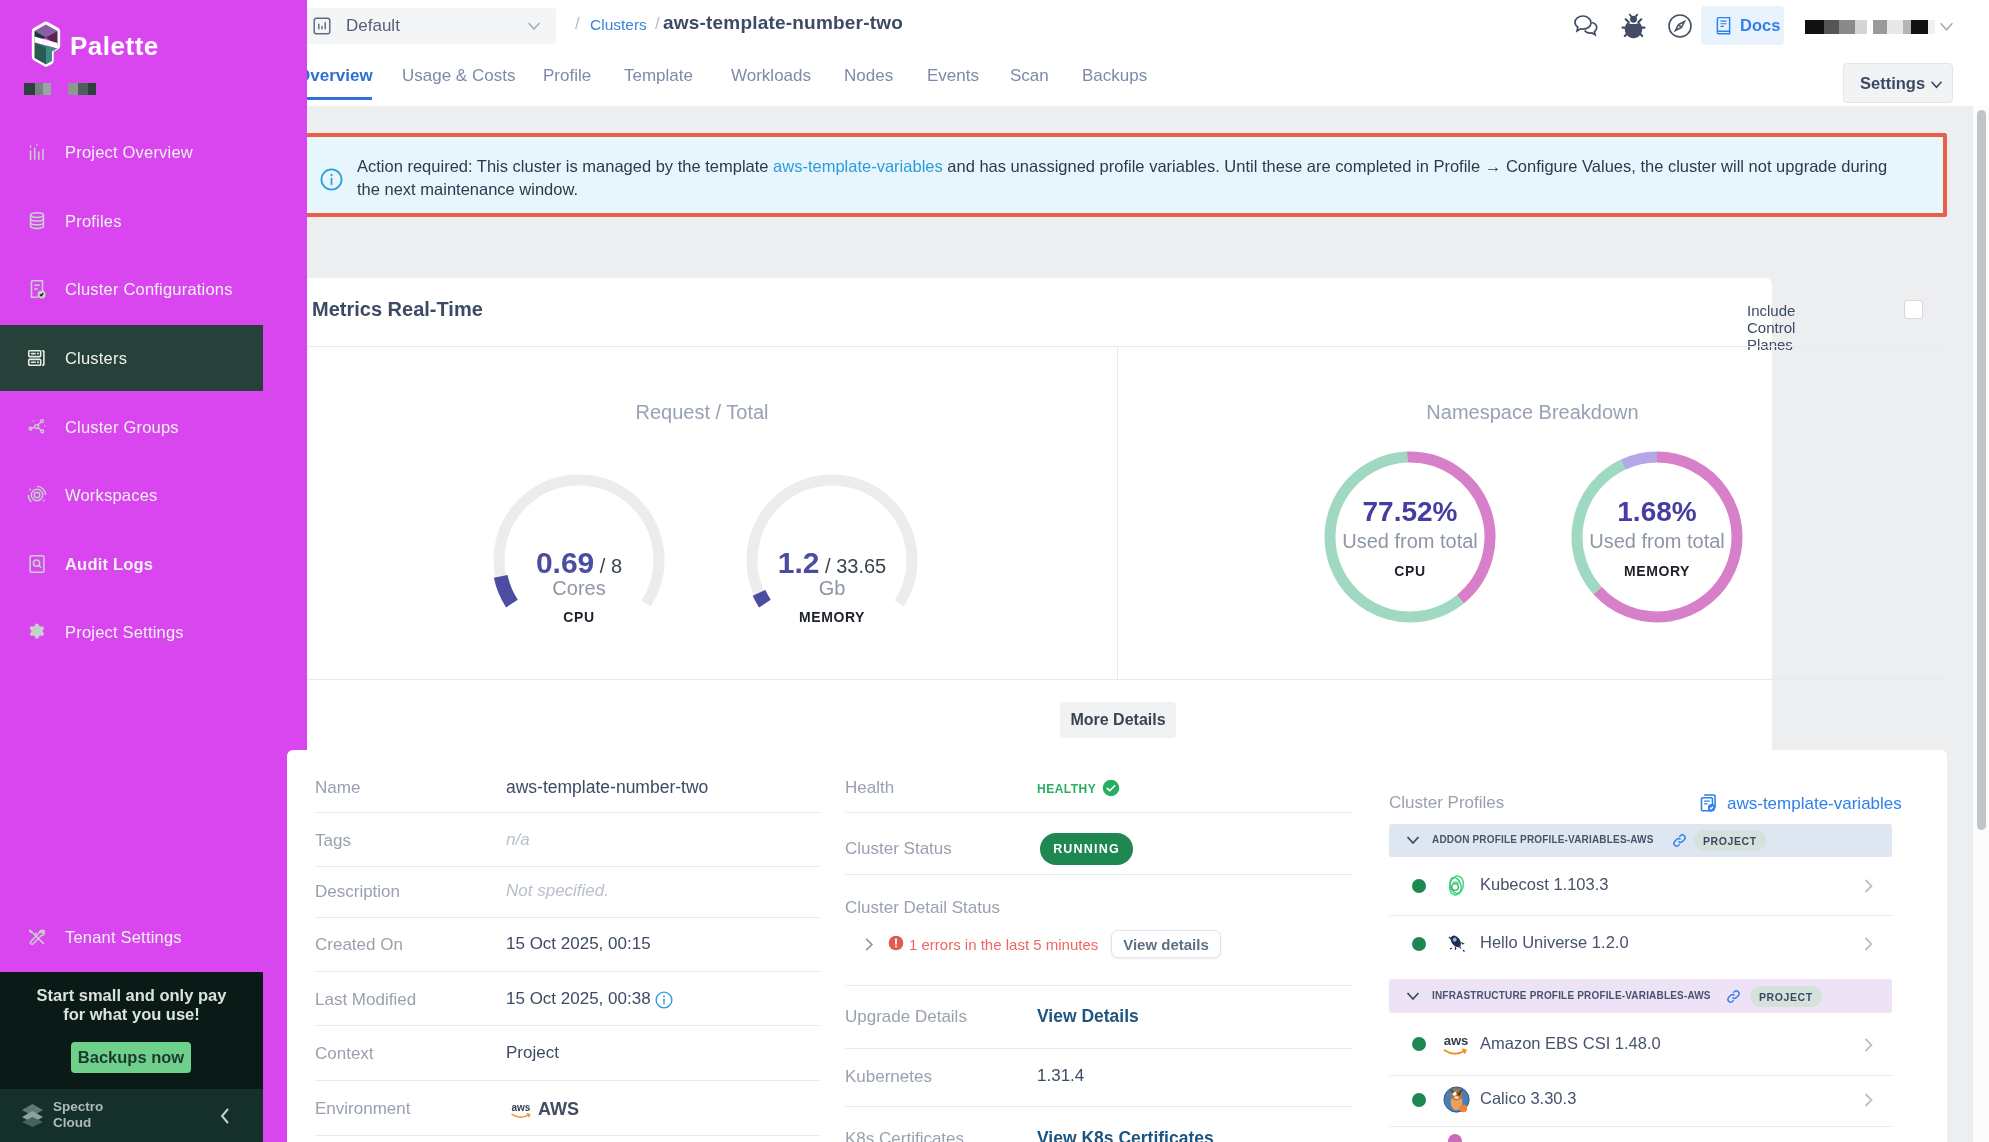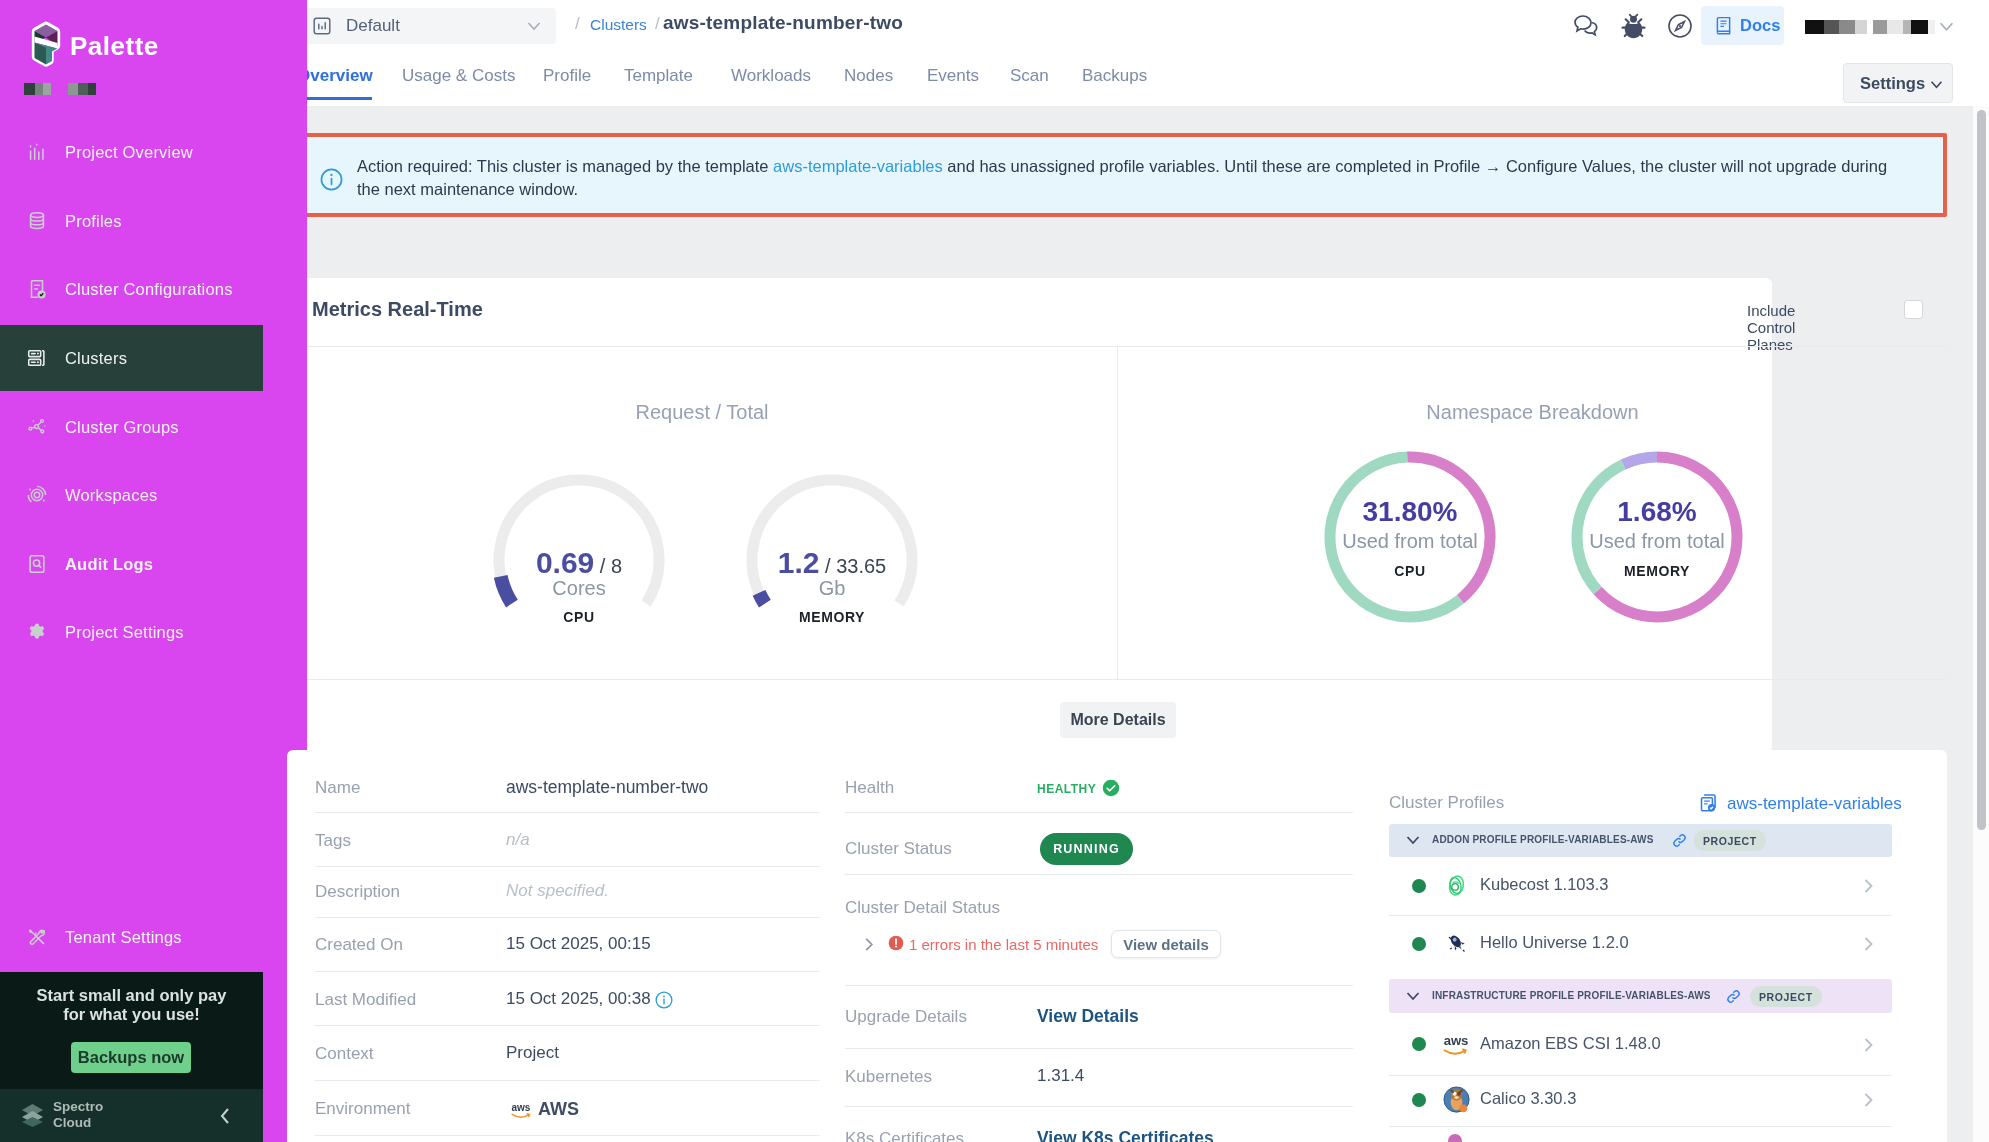--- a/index.html
+++ b/index.html
@@ -129,21 +129,21 @@
     <path d="M 32.91 143.57 A 80 80 0 0 1 27.04 132.82" stroke="#4b4da0" stroke-width="14"></path>
   </svg>
   <div class="abs" style="left:445px; top:268px; width:200px; text-align:center; font-size:20px; color:#3a4350;"><span style="font-size:30px; font-weight:700; color:#4b4da0;">1.2</span> / 33.65</div>
   <div class="abs" style="left:445px; top:299px; width:200px; text-align:center; font-size:20px; color:#8d96a5;">Gb</div>
   <div class="abs" style="left:445px; top:331px; width:200px; text-align:center; font-size:14px; font-weight:700; color:#1c2128; letter-spacing:0.6px;">MEMORY</div>
 
   <svg class="abs" style="left:1023px; top:159px;" width="200" height="200" viewBox="0 0 200 200" fill="none">
     <path d="M 97.21 20.05 A 80 80 0 0 1 150.35 162.17" stroke="#d77fc9" stroke-width="11"></path>
     <path d="M 150.35 162.17 A 80 80 0 1 1 97.21 20.05" stroke="#a0d9c2" stroke-width="11"></path>
   </svg>
-  <div class="abs" style="left:1023px; top:218px; width:200px; text-align:center; font-size:28px; font-weight:700; color:#453ea0;">31.80%</div>
+  <div class="abs" style="left:1023px; top:218px; width:200px; text-align:center; font-size:28px; font-weight:700; color:#453ea0;">77.52%</div>
   <div class="abs" style="left:1023px; top:252px; width:200px; text-align:center; font-size:20px; color:#8d96a5;">Used from total</div>
   <div class="abs" style="left:1023px; top:285px; width:200px; text-align:center; font-size:14px; font-weight:700; color:#1c2128; letter-spacing:0.6px;">CPU</div>
 
   <svg class="abs" style="left:1270px; top:159px;" width="200" height="200" viewBox="0 0 200 200" fill="none">
     <path d="M 100.00 20.00 A 80 80 0 1 1 40.55 153.53" stroke="#d77fc9" stroke-width="11"></path>
     <path d="M 40.55 153.53 A 80 80 0 0 1 66.19 27.50" stroke="#a0d9c2" stroke-width="11"></path>
     <path d="M 66.19 27.50 A 80 80 0 0 1 100.00 20.00" stroke="#b4a6e8" stroke-width="11"></path>
   </svg>
   <div class="abs" style="left:1270px; top:218px; width:200px; text-align:center; font-size:28px; font-weight:700; color:#453ea0;">1.68%</div>
   <div class="abs" style="left:1270px; top:252px; width:200px; text-align:center; font-size:20px; color:#8d96a5;">Used from total</div>

